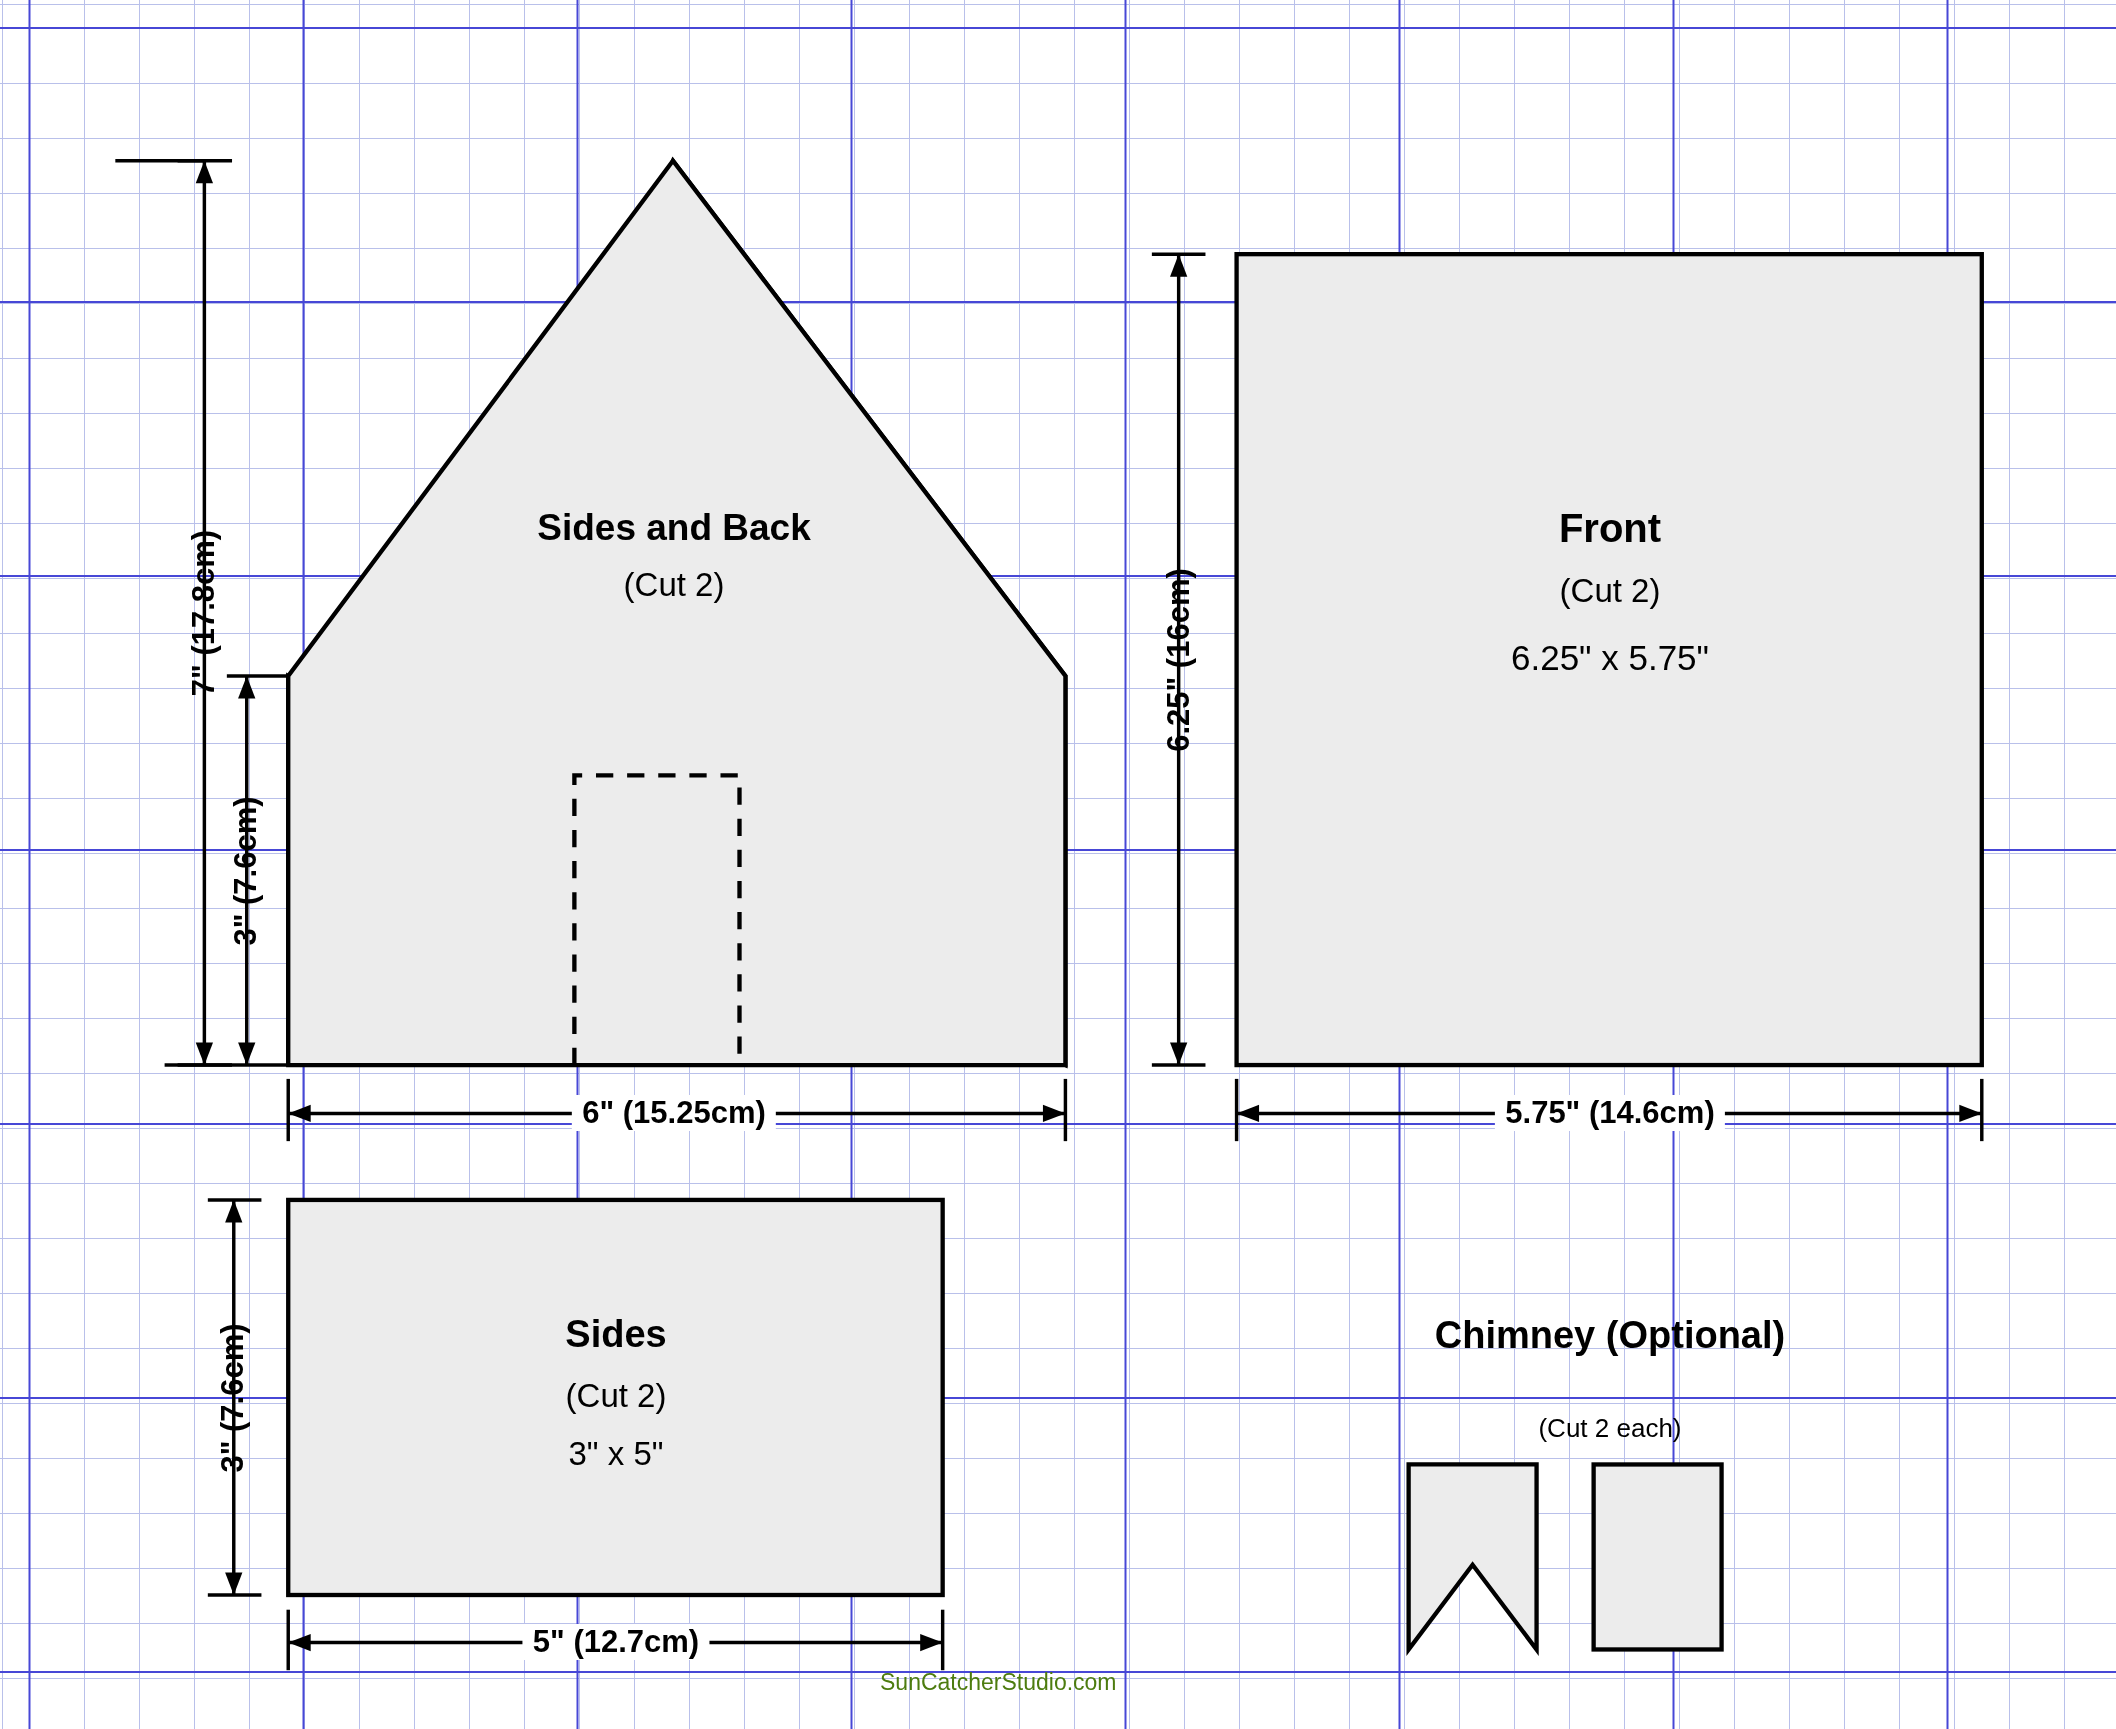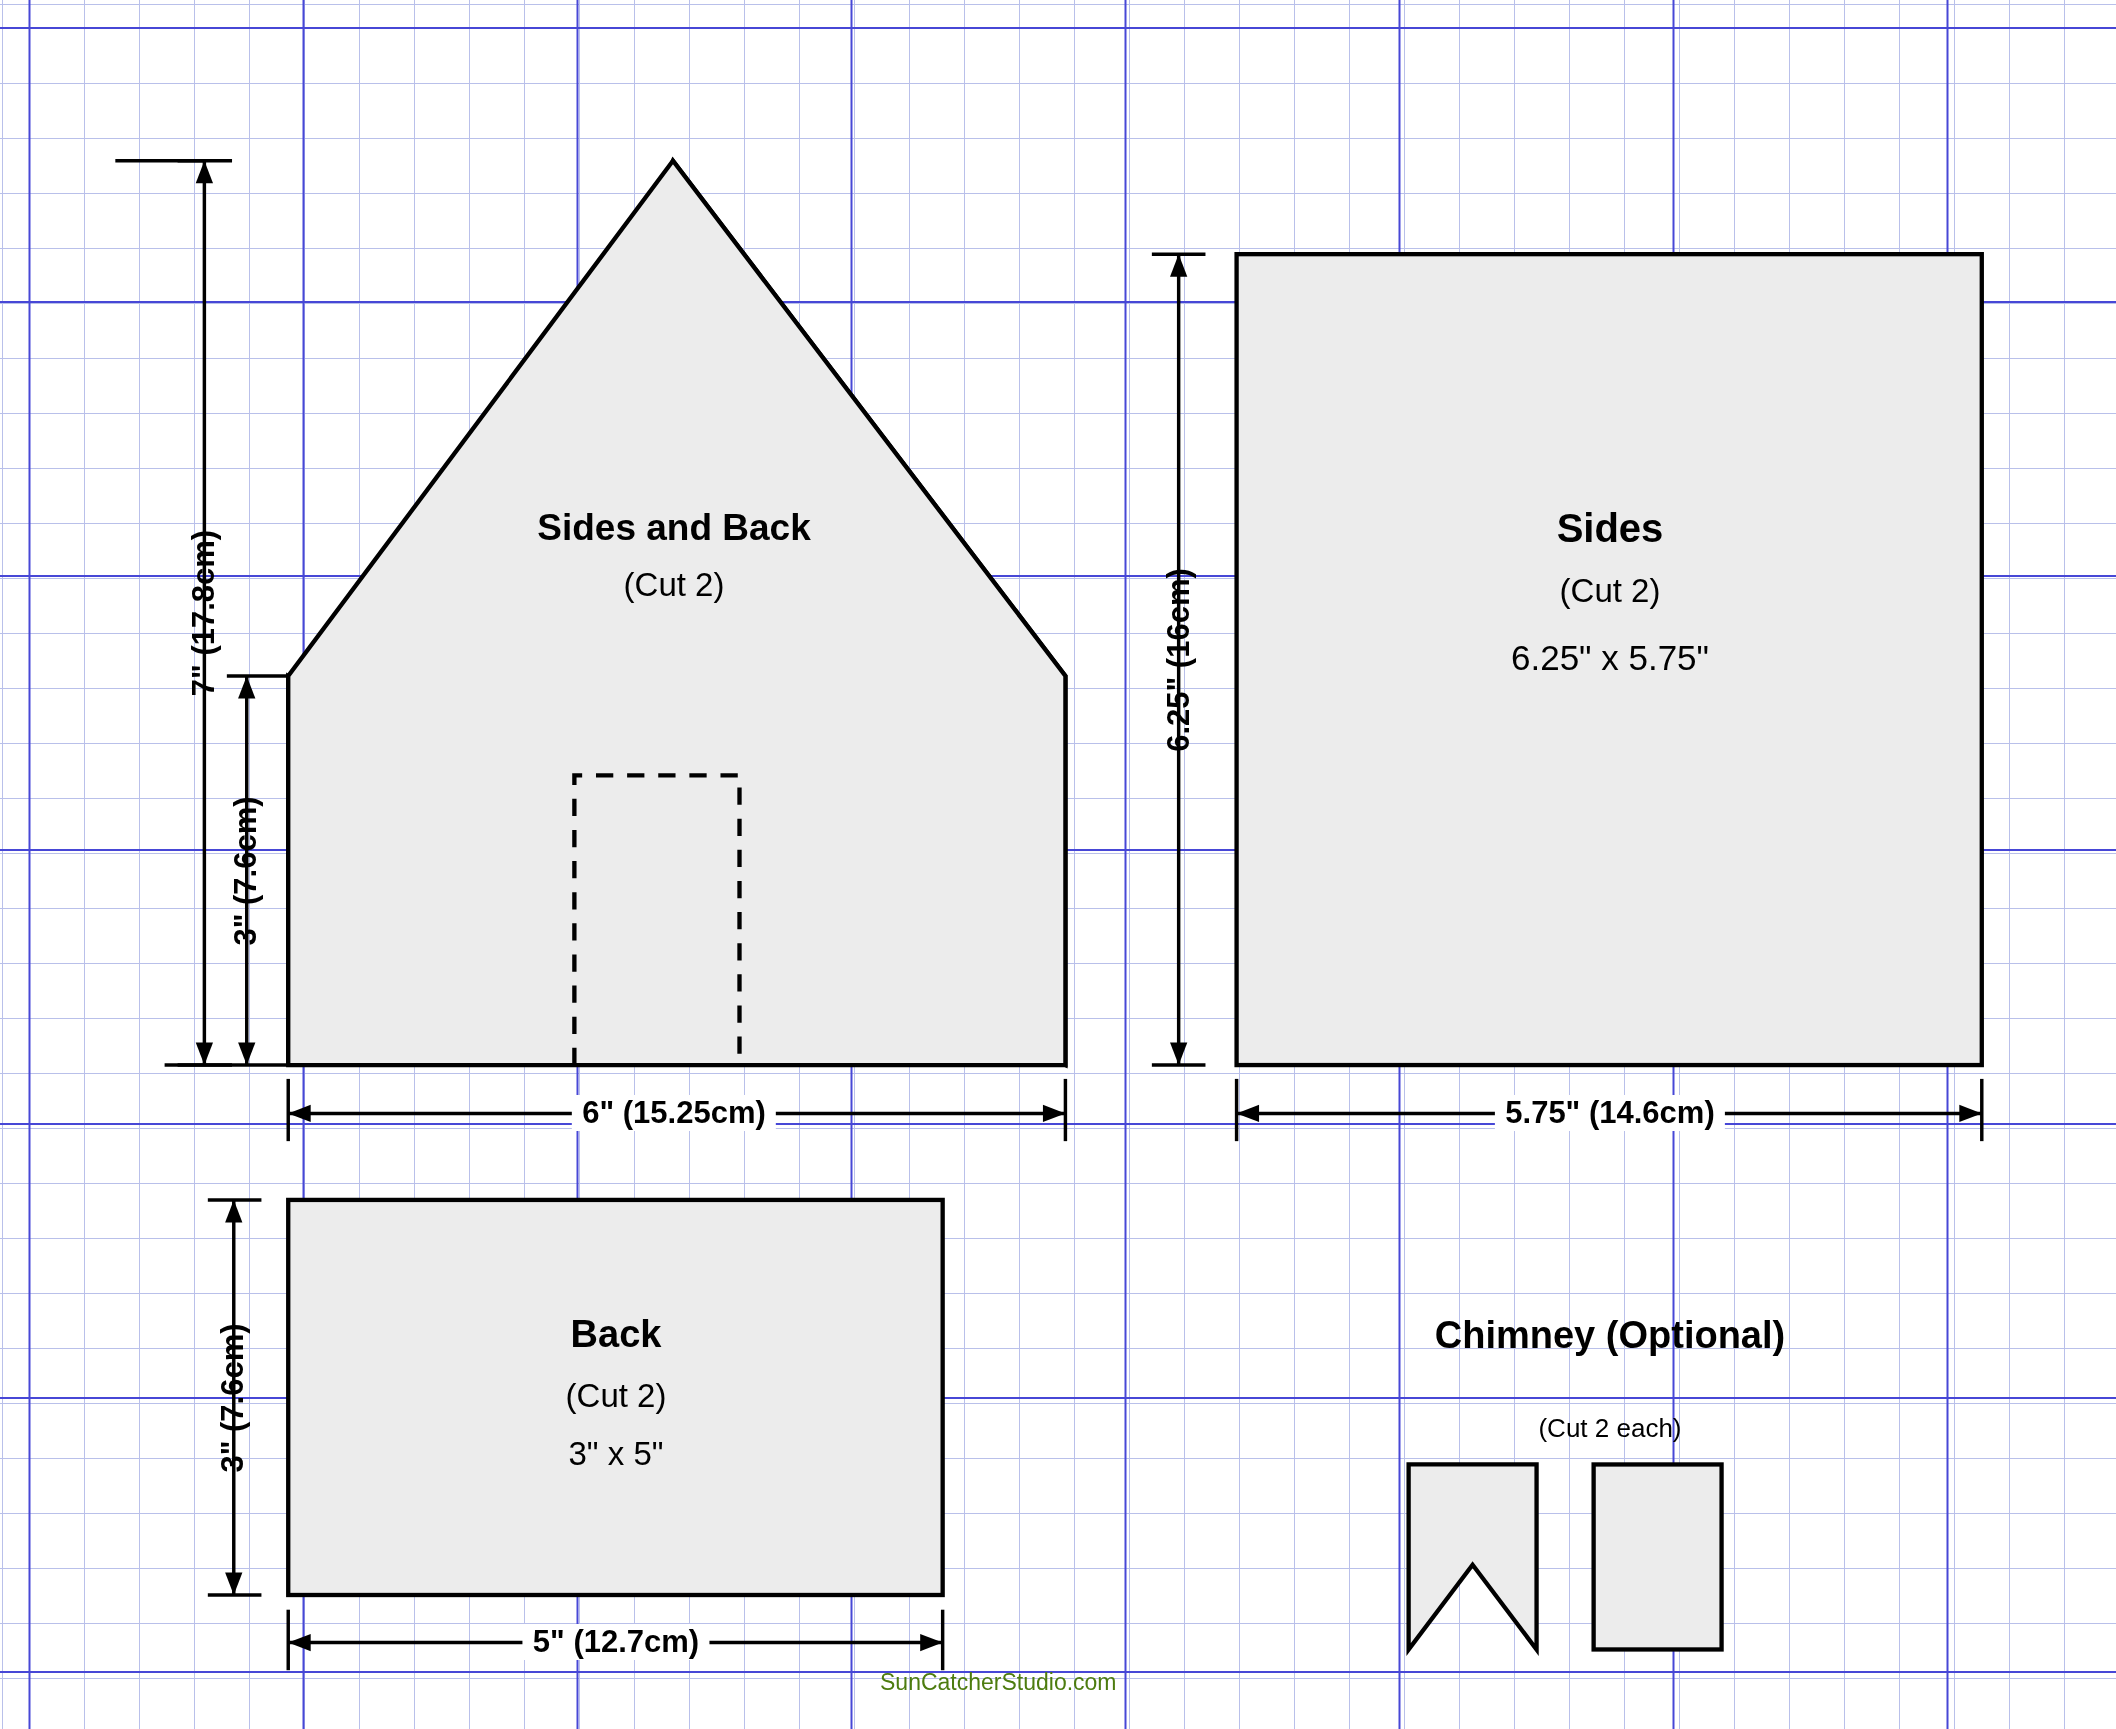--- a/index.html
+++ b/index.html
@@ -141,29 +141,29 @@
 
   <div class="lbl center bold" style="left:674px; top:507px; font-size:37px;">Sides and Back</div>
   <div class="lbl center" style="left:674px; top:566px; font-size:33px;">(Cut 2)</div>
 
   <div class="lbl vert" style="left:204px; top:613px; font-size:31px; font-weight:bold; transform:translate(-50%,-50%) rotate(-90deg);">7" (17.8cm)</div>
 
   <div class="lbl vert" style="left:246px; top:871px; font-size:31px; font-weight:bold; transform:translate(-50%,-50%) rotate(-90deg);">3" (7.6cm)</div>
 
   <div class="lbl center" style="left:674px; top:1095px; font-size:31px; font-weight:bold; background:#ffffff; padding:0 10.4px; transform:translate(-50%,0);">6" (15.25cm)</div>
 
-  <div class="lbl center bold" style="left:1610px; top:506px; font-size:40px;">Sides</div>
+  <div class="lbl center bold" style="left:1610px; top:506px; font-size:40px;">Front</div>
   <div class="lbl center" style="left:1610px; top:572px; font-size:33px;">(Cut 2)</div>
   <div class="lbl center" style="left:1610px; top:638px; font-size:35px;">6.25" x 5.75"</div>
 
   <div class="lbl vert" style="left:1179px; top:660px; font-size:31px; font-weight:bold; transform:translate(-50%,-50%) rotate(-90deg);">6.25" (16cm)</div>
 
   <div class="lbl center" style="left:1610px; top:1095px; font-size:31px; font-weight:bold; background:#ffffff; padding:0 10.4px; transform:translate(-50%,0);">5.75" (14.6cm)</div>
 
-  <div class="lbl center bold" style="left:616px; top:1313px; font-size:38px;">Back</div>
+  <div class="lbl center bold" style="left:616px; top:1313px; font-size:38px;">Sides</div>
   <div class="lbl center" style="left:616px; top:1377px; font-size:33px;">(Cut 2)</div>
   <div class="lbl center" style="left:616px; top:1435px; font-size:33px;">3" x 5"</div>
 
   <div class="lbl vert" style="left:233px; top:1398px; font-size:31px; font-weight:bold; transform:translate(-50%,-50%) rotate(-90deg);">3" (7.6cm)</div>
 
   <div class="lbl center" style="left:616px; top:1624px; font-size:31px; font-weight:bold; background:#ffffff; padding:0 10.4px; transform:translate(-50%,0);">5" (12.7cm)</div>
 
   <div class="lbl center bold" style="left:1610px; top:1314px; font-size:38px;">Chimney (Optional)</div>
   <div class="lbl center" style="left:1610px; top:1377px; font-size:26px;margin-top:36px;">(Cut 2 each)</div>
 

